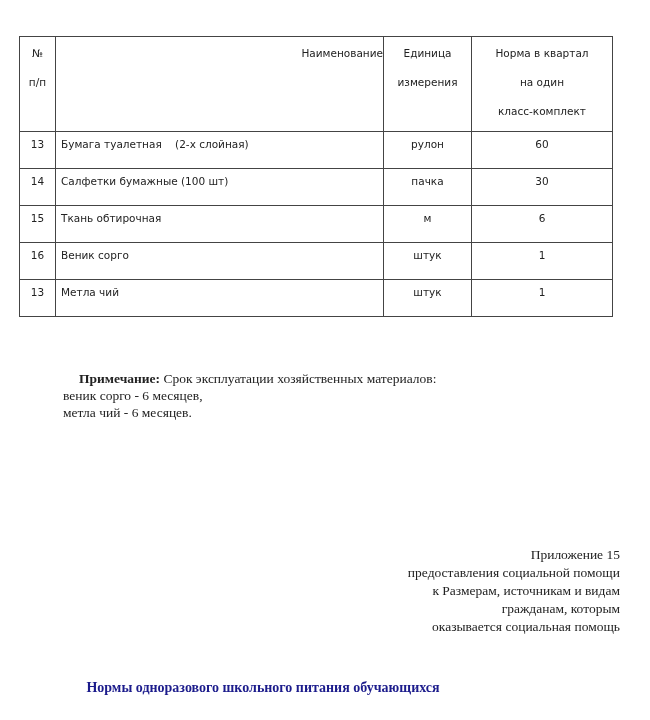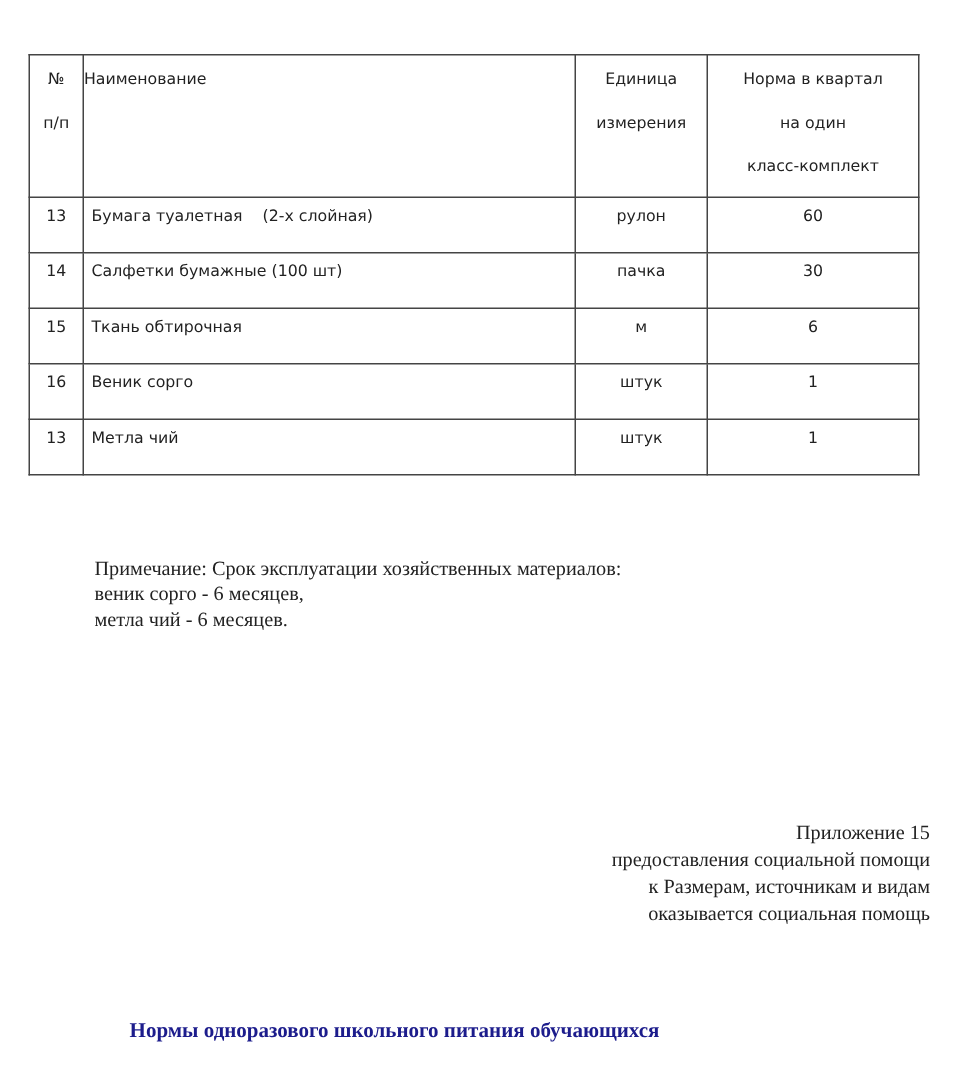--- a/index.html
+++ b/index.html
@@ -21,42 +21,42 @@
   .hdr .pad { padding-top: 2px; }
   .sec td { height: 36px; text-align: center; font-weight: bold; }
   .sec span { display: block; padding-top: 6px; padding-left: 8px; font-weight: bold; }
   .row td { height: 36px; }
   .row .cell { display: block; padding-top: 6px; }
   .row .c-name .cell { padding-left: 5px; white-space: pre; }
   .note {
     position: absolute; left: 63px; top: 370px;
     font-family: "Liberation Serif", serif; font-size: 13.5px; color: #222; line-height: 17px;
   }
-  .note b { font-weight: normal; }
+  .note b { font-weight: bold; margin-left: 16px; }
   .appendix {
     position: absolute; left: 340px; top: 546px; width: 280px;
     text-align: right; font-family: "Liberation Serif", serif; font-size: 13.5px; color: #222; line-height: 18px;
   }
   .title {
     position: absolute; left: 0; width: 536px; top: 680px; text-align: center;
     font-family: "Liberation Serif", serif; font-size: 14px; font-weight: bold; color: #1c1c8c;
   }
   .title span { display: inline-block; margin-left: -10px; }
 </style>
 </head>
 <body>
 
 <table class="tbl">
   <tbody>
       <tr class="hdr">
     <td class="c-num">
       <span class="line pad">№</span>
       <span class="line">п/п</span>
     </td>
-    <td class="c-name" style="text-align:left">
+    <td class="c-name" style="text-align:right">
       <span class="line pad">Наименование</span>
     </td>
     <td class="c-unit">
       <span class="line pad">Единица</span>
       <span class="line">измерения</span>
     </td>
     <td class="c-norm">
       <span class="line pad">Норма в квартал</span>
       <span class="line">на один</span>
       <span class="line">класс-комплект</span>
@@ -138,18 +138,19 @@
 <div class="note">
   <div><b>Примечание:</b><span> Срок эксплуатации хозяйственных материалов:</span></div>
   <div>веник сорго - 6 месяцев,</div>
   <div>метла чий - 6 месяцев.</div>
 </div>
 
 <div class="appendix">
   <div>Приложение 15</div>
   <div>предоставления социальной помощи</div>
   <div>к Размерам, источникам и видам</div>
+  <div>гражданам, которым</div>
   <div>оказывается социальная помощь</div>
 </div>
 
 <div class="title">
   <span>Нормы одноразового школьного питания обучающихся</span>
 </div>
 
 </body></html>

